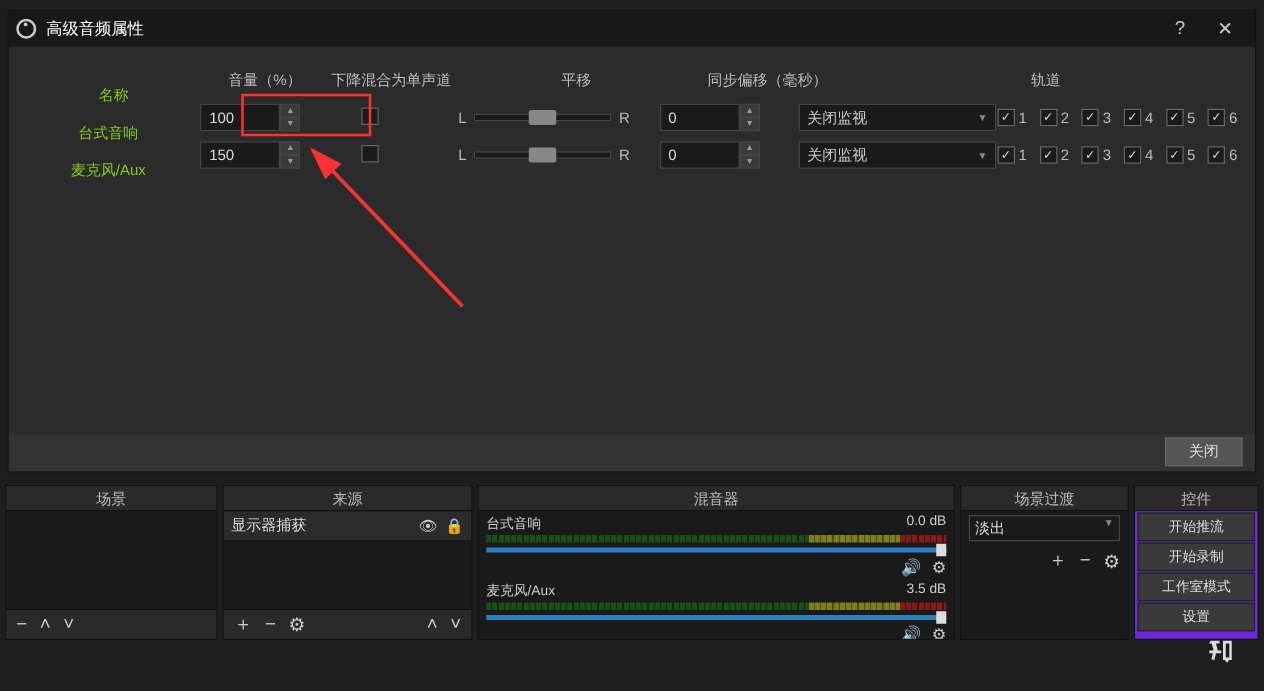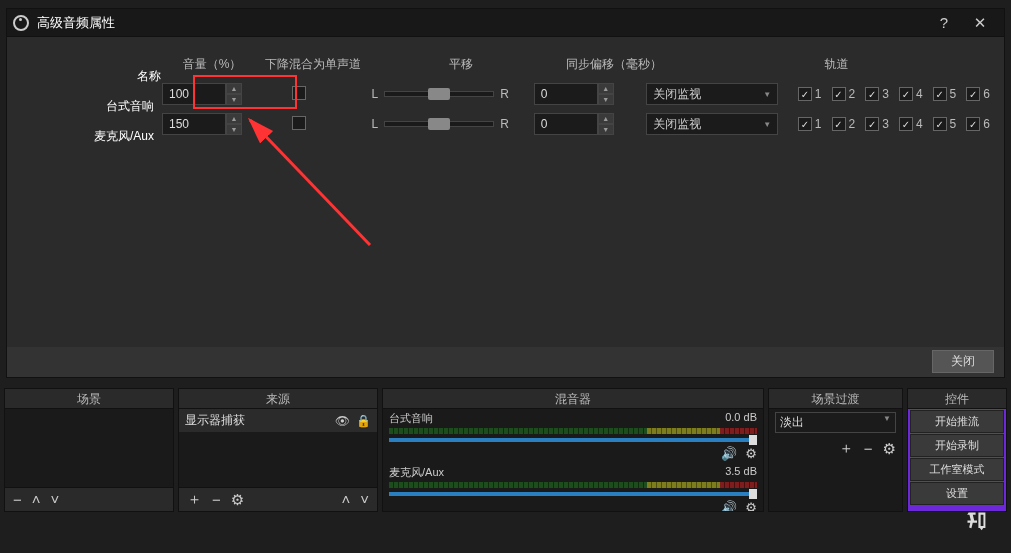--- a/index.html
+++ b/index.html
@@ -8,40 +8,40 @@
   
   .dialog { position: absolute; top: 8px; left: 6px; width: 999px; height: 370px; background: #2b2b2b; border: 1px solid #111; }
   .titlebar { height: 28px; background: #181818; display: flex; align-items: center; padding: 0 6px; border-bottom: 1px solid #111; }
   .titlebar .logo { width: 16px; height: 16px; border-radius: 50%; border: 2px solid #ccc; margin-right: 8px; position: relative; }
   .titlebar .logo::after { content: ""; position: absolute; width: 3px; height: 3px; border-radius: 50%; background: #ccc; top: 1px; left: 4px; }
   .titlebar .title { flex: 1; color: #fff; font-size: 13px; }
   .titlebar .winbtn { width: 36px; height: 28px; display: flex; align-items: center; justify-content: center; color: #ccc; font-size: 15px; }
   
   .dialog-body { padding: 12px 14px; height: 310px; }
   .hdr-row, .data-row { display: flex; align-items: center; height: 30px; gap: 8px; }
-  .col-name { width: 140px; text-align: right; color: #ffffff; margin-top: 24px; }
+  .col-name { width: 140px; text-align: center; color: #84cc16; margin-top: 24px; }
   .col-vol { width: 86px; text-align: center; color: #bbb; position: relative; }
   .col-downmix { width: 100px; text-align: center; color: #bbb; }
   .col-pan { width: 180px; text-align: center; color: #bbb; display: flex; align-items: center; justify-content: center; gap: 6px; }
   .col-sync { width: 110px; text-align: center; color: #bbb; }
   .col-monitor { width: 145px; text-align: center; color: #bbb; }
   .col-tracks { flex: 1; text-align: center; color: #bbb; display: flex; align-items: center; justify-content: flex-start; gap: 10px; padding-left: 6px; }
   
   .spin { display: flex; width: 80px; height: 22px; }
   .spin input { flex: 1; background: #1b1b1b; border: 1px solid #444; color: #ddd; padding: 0 6px; font-size: 12px; width: 60px; }
   .spin .btns { width: 16px; display: flex; flex-direction: column; }
   .spin .btns div { flex: 1; background: #3a3a3a; border: 1px solid #444; display: flex; align-items: center; justify-content: center; font-size: 7px; color: #999; }
   
   .chk { width: 14px; height: 14px; background: #1b1b1b; border: 1px solid #666; display: inline-flex; align-items: center; justify-content: center; }
   .chk.on::after { content: "✓"; font-size: 10px; color: #ddd; }
   
   .slider { width: 110px; height: 6px; background: #1a1a1a; border: 1px solid #444; position: relative; display: inline-block; }
   .slider .thumb { position: absolute; top: -4px; left: 50%; transform: translateX(-50%); width: 22px; height: 12px; background: #888; border-radius: 2px; }
   
-  .select { width: 132px; height: 22px; background: #1b1b1b; border: 1px solid #444; display: flex; align-items: center; padding: 0 6px; color: #ccc; }
+  .select { width: 158px; height: 22px; background: #1b1b1b; border: 1px solid #444; display: flex; align-items: center; padding: 0 6px; color: #ccc; }
   .select .arw { margin-left: auto; font-size: 8px; color: #888; }
   
   .trackchk { display: flex; align-items: center; gap: 3px; }
   
   .highlight { position: absolute; border: 2px solid #f33; pointer-events: none; }
   
   .footer-row { display: flex; justify-content: flex-end; padding: 4px 10px; background: #333; position: absolute; bottom: 0; left: 0; right: 0; height: 30px; align-items: flex-end; }
   .btn-close { background: #555; border: 1px solid #666; color: #ddd; padding: 2px 18px; font-size: 12px; }
   
   

